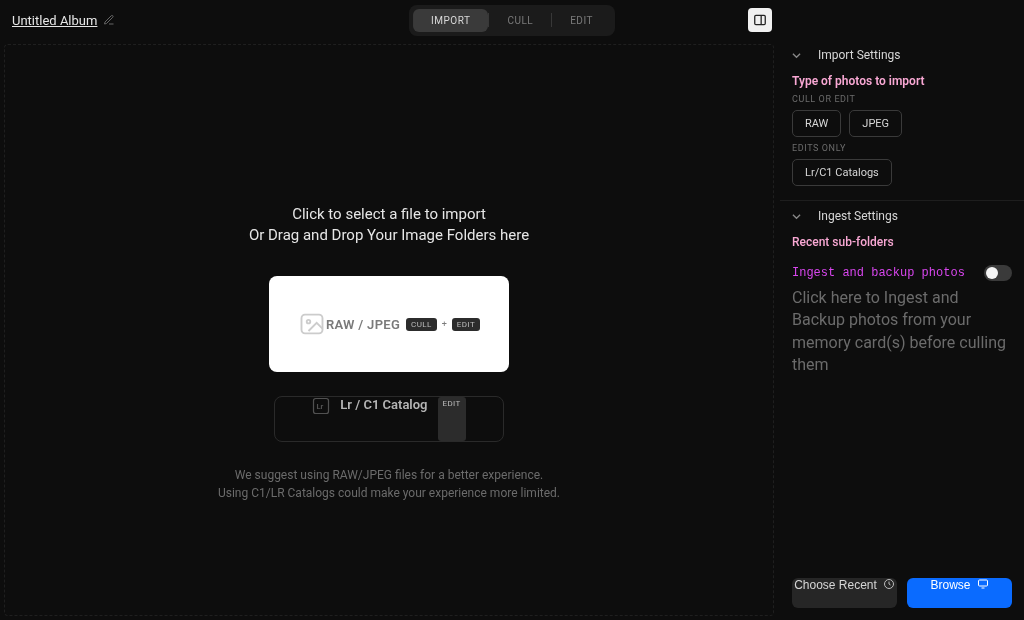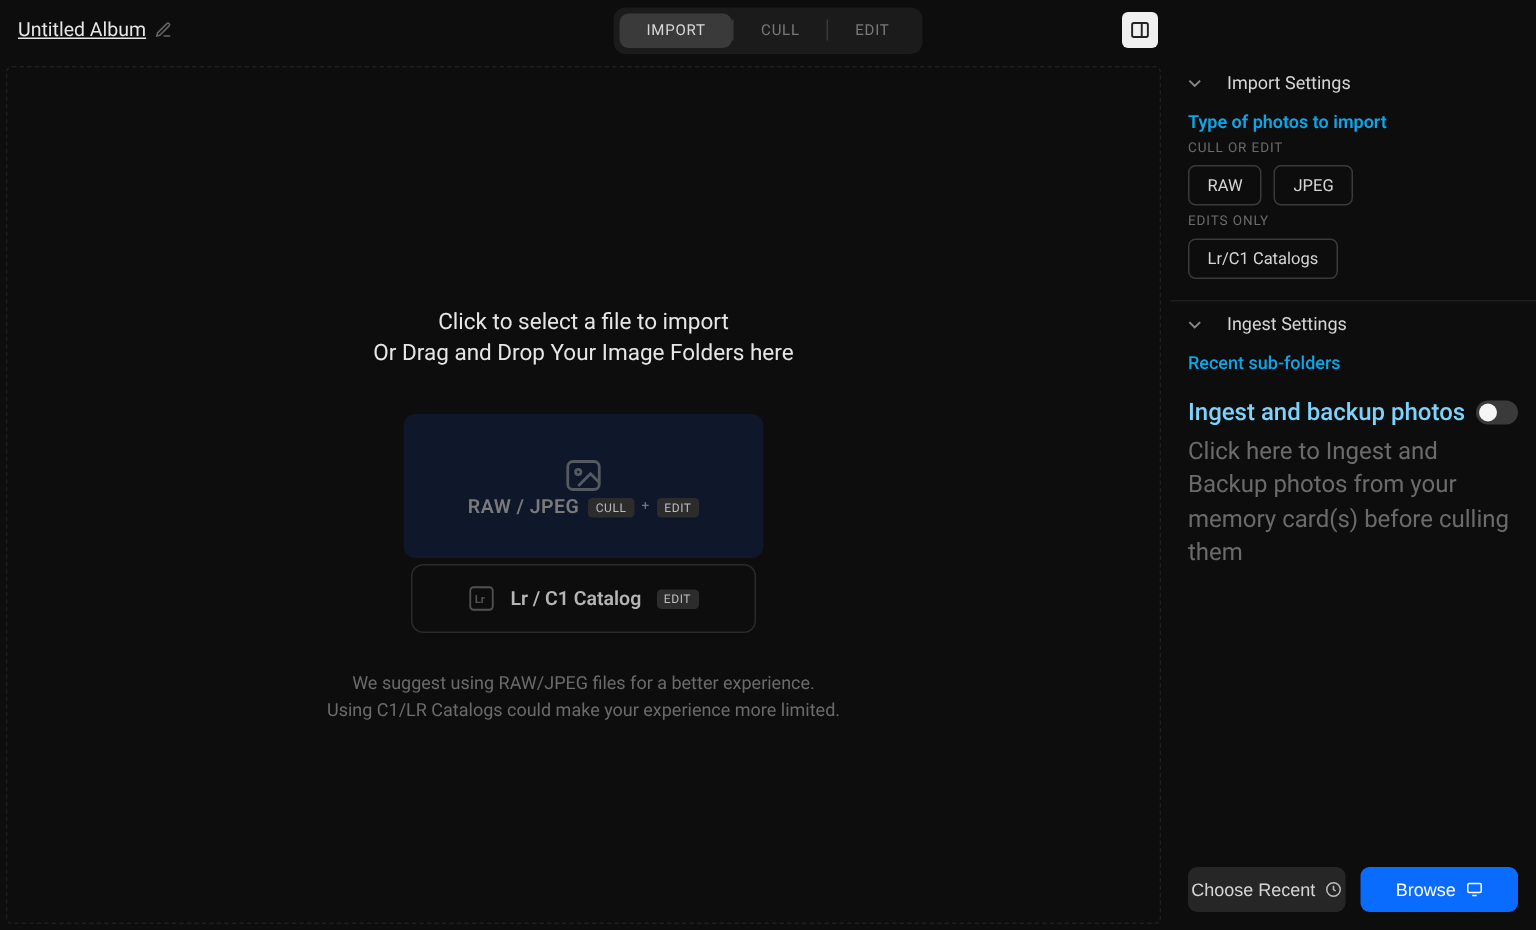--- a/index.html
+++ b/index.html
@@ -11,51 +11,51 @@
   .nav-item { font-size: 10px; letter-spacing: 0.5px; color: #7a7a7a; padding: 6px 18px; border-radius: 6px; text-transform: uppercase; cursor: pointer; }
   .nav-item.active { background: #3a3a3a; color: #d8d8d8; }
   .nav-sep { width: 1px; height: 14px; background: #3a3a3a; }
   .panel-toggle { position: absolute; right: 252px; top: 8px; width: 24px; height: 24px; background: #f0f0f0; border-radius: 4px; display: flex; align-items: center; justify-content: center; cursor: pointer; }
   .panel-toggle svg { width: 14px; height: 14px; }
 
   .main { display: flex; height: calc(100% - 40px); }
   .canvas { flex: 1; display: flex; flex-direction: column; align-items: center; justify-content: flex-start; padding-top: 160px; border: 1px dashed #1f1f1f; margin: 4px 6px 4px 4px; border-radius: 4px; }
   .instr1 { font-size: 15px; color: #e6e6e6; }
   .instr2 { font-size: 15px; color: #e6e6e6; margin-top: 3px; }
-  .dropzone { margin-top: 32px; width: 240px; height: 96px; background: #0f172a; border-radius: 8px; display: flex; flex-direction: column; align-items: center; justify-content: center; cursor: pointer; }
+  .dropzone { margin-top: 32px; width: 240px; height: 96px; background: #ffffff; border-radius: 8px; display: flex; flex-direction: row; align-items: center; justify-content: center; cursor: pointer; }
   .img-icon { width: 28px; height: 28px; opacity: 0.5; }
   .dropzone-label-row { display: flex; align-items: center; gap: 6px; }
   .dropzone-label { font-size: 13px; font-weight: 600; color: #7a7a7a; letter-spacing: 0.3px; }
   .chips { display: flex; align-items: center; gap: 4px; }
   .chip { font-size: 8px; letter-spacing: 0.4px; color: #bdbdbd; background: #2c2c2c; border-radius: 3px; padding: 2px 5px; }
   .chip-plus { font-size: 9px; color: #7a7a7a; padding: 0 1px; }
-  .catalog-zone { margin-top: 4px; width: 230px; height: 46px; border: 1px solid #2a2a2a; border-radius: 8px; display: flex; align-items: center; justify-content: center; gap: 10px; cursor: pointer; }
+  .catalog-zone { margin-top: 24px; width: 230px; height: 46px; border: 1px solid #2a2a2a; border-radius: 8px; display: flex; justify-content: center; gap: 10px; cursor: pointer; }
   .lr-icon { width: 18px; height: 18px; opacity: 0.55; }
   .catalog-label { font-size: 13px; font-weight: 600; color: #b5b5b5; }
   .suggest { margin-top: 24px; font-size: 12px; color: #6b6b6b; text-align: center; line-height: 1.5; }
 
   .right-panel { width: 244px; padding: 0 12px 12px 12px; display: flex; flex-direction: column; position: relative; }
   .section { margin-top: 4px; }
   .section-header { display: flex; align-items: center; gap: 17px; font-size: 12px; color: #d6d6d6; padding: 4px 0; cursor: pointer; }
   .section-header svg { width: 9px; height: 9px; opacity: 0.7; }
-  .section-sub { font-size: 12px; font-weight: 600; color: #0ea5e9; margin: 8px 0 4px 0; }
+  .section-sub { font-size: 12px; font-weight: 600; color: #f9a8d4; margin: 8px 0 4px 0; }
   .section-meta { font-size: 9px; letter-spacing: 0.6px; color: #6b6b6b; text-transform: uppercase; margin-top: 6px; margin-bottom: 6px; }
   .pill-row { display: flex; gap: 8px; }
   .pill { font-size: 11px; color: #d6d6d6; padding: 6px 12px; border: 1px solid #3a3a3a; border-radius: 5px; cursor: pointer; background: transparent; }
   .section-divider { height: 1px; background: #1e1e1e; margin: 14px -12px 0 -12px; }
   .select { margin-top: 6px; width: 100%; background: #1a1a1a; border-radius: 6px; padding: 8px 10px; font-size: 12px; color: #bdbdbd; display: flex; justify-content: space-between; align-items: center; cursor: pointer; }
   .select svg { width: 10px; height: 10px; opacity: 0.5; }
   .toggle-row { display: flex; align-items: center; justify-content: space-between; margin-top: 16px; }
-  .toggle-label { font-size: 16px; color: #7dd3fc; font-weight: 500; }
+  .toggle-label { font-size: 12px; color: #d946ef; font-weight: 500; font-family: Liberation Mono, monospace; }
   .toggle { width: 28px; height: 16px; background: #3a3a3a; border-radius: 8px; position: relative; cursor: pointer; }
   .toggle-knob { width: 12px; height: 12px; background: #f5f5f5; border-radius: 50%; position: absolute; top: 2px; left: 2px; }
   .toggle-help { font-size: 16px; color: #6b6b6b; margin-top: 6px; line-height: 1.4; }
 
   .footer-buttons { position: absolute; bottom: 12px; left: 12px; right: 12px; display: flex; gap: 10px; }
-  .btn { flex: 1; height: 30px; border-radius: 6px; font-size: 12px; display: flex; align-items: center; justify-content: center; gap: 6px; cursor: pointer; border: none; }
+  .btn { flex: 1; height: 30px; border-radius: 6px; font-size: 12px; display: flex; align-items: flex-start; justify-content: center; gap: 6px; cursor: pointer; border: none; }
   .btn-secondary { background: #262626; color: #d6d6d6; }
   .btn-primary { background: #0a6bff; color: #fff; }
   .btn svg { width: 12px; height: 12px; }
 </style>
 </head>
 <body>
 
 <div class="topbar">
   <div class="album-title">
     <span>Untitled Album</span>

